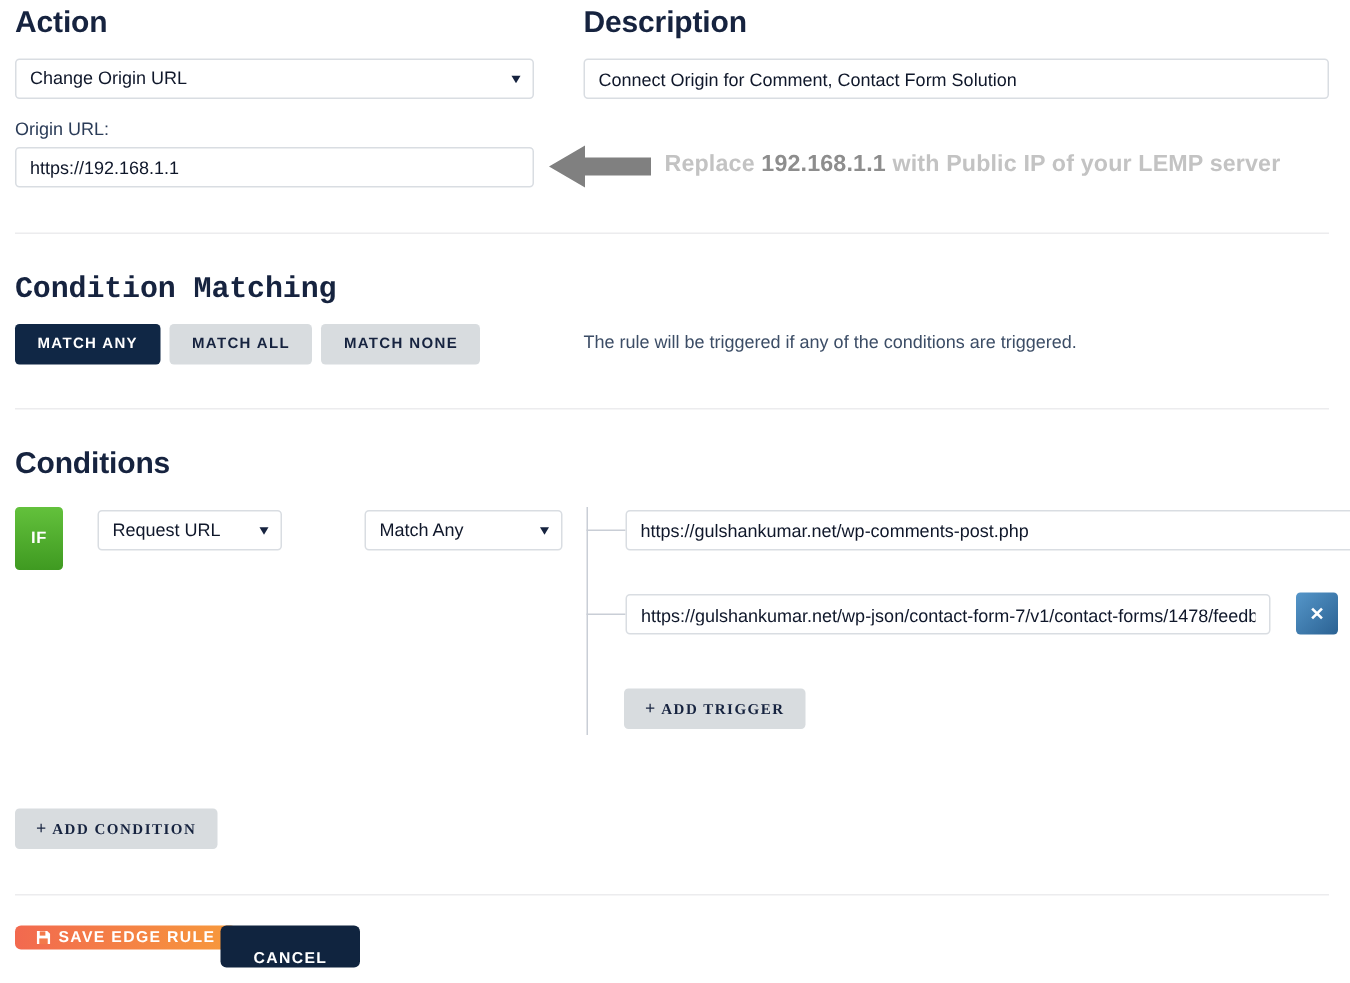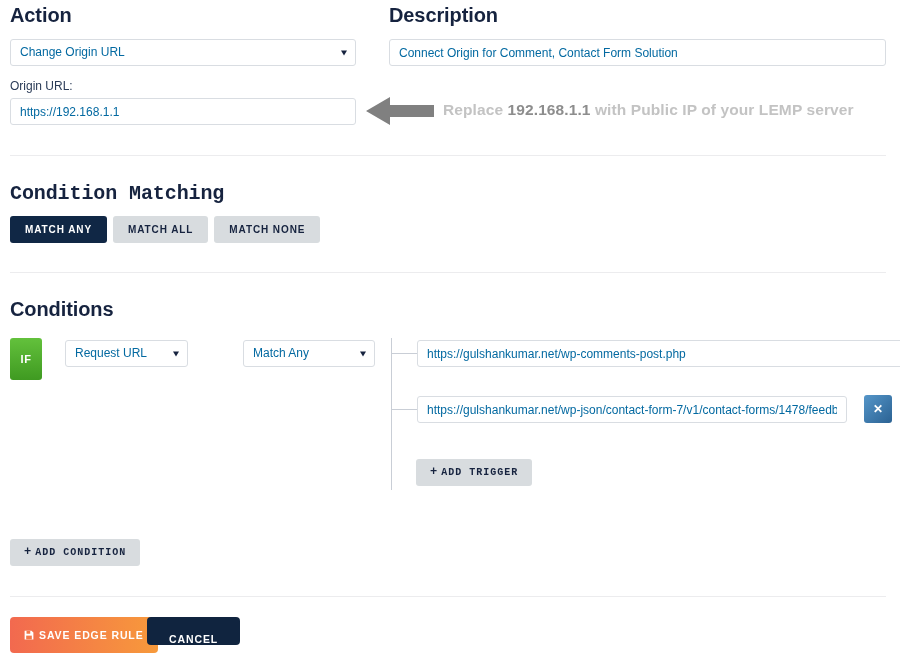--- a/index.html
+++ b/index.html
@@ -41,21 +41,21 @@
   .select-box {
     display: block;
     width: 100%;
     height: 27px;
     line-height: 25px;
     border: 1px solid #d9dde2;
     border-radius: 3px;
     background: #ffffff;
     font-family: "Liberation Sans", sans-serif;
     font-size: 12px;
-    color: #0369a1;
+    color: #0f172a;
     padding: 0 9px;
     outline: none;
     white-space: nowrap;
     overflow: hidden;
     text-overflow: clip;
   }
   .select-box {
     position: relative;
     padding-right: 24px;
     cursor: default;
@@ -136,21 +136,21 @@
   }
 
   
   .ghost-btn {
     height: 27px;
     padding: 0 14px;
     border: none;
     border-radius: 3px;
     background: #d8dcdf;
     color: #16233f;
-    font-family: Liberation Mono, monospace;
+    font-family: Liberation Serif, serif;
     font-size: 10px;
     font-weight: bold;
     letter-spacing: 1px;
     cursor: pointer;
     line-height: 27px;
     white-space: nowrap;
   }
   .ghost-btn .plus { font-size: 12px; font-weight: bold; margin-right: 3px; }
 
   
@@ -165,21 +165,21 @@
     font-weight: bold;
     cursor: pointer;
     line-height: 28px;
     text-align: center;
     padding: 0;
     font-family: "Liberation Sans", sans-serif;
   }
 
   
   .save-btn {
-    height: 36px;
+    height: 16px;
     padding: 0 14px;
     border: none;
     border-radius: 4px;
     background: linear-gradient(90deg, #f2694f 0%, #f79a3b 100%);
     color: #ffffff;
     font-family: "Liberation Sans", sans-serif;
     font-size: 10.5px;
     font-weight: bold;
     letter-spacing: 0.9px;
     cursor: pointer;
@@ -263,20 +263,21 @@
   <div class="abs" style="left:10px; top:182px;font-family:Liberation Mono, monospace;">
     <div class="section-heading">Condition Matching</div>
   </div>
 
   <div class="abs pill-row" style="left:10px; top:216px;">
     <button class="pill active">MATCH ANY</button>
     <button class="pill">MATCH ALL</button>
     <button class="pill">MATCH NONE</button>
   </div>
 
+  <div class="abs hint-text" style="left:389px; top:221px;">The rule will be triggered if any of the conditions are triggered.</div>
 
   <div class="divider" style="top:272px;"></div>
 
   <div class="abs" style="left:10px; top:298px;">
     <div class="section-heading">Conditions</div>
   </div>
 
   <div class="abs if-badge" style="left:10px; top:338px;">IF</div>
 
   <div class="abs" style="left:65px; top:340px; width:123px;">

